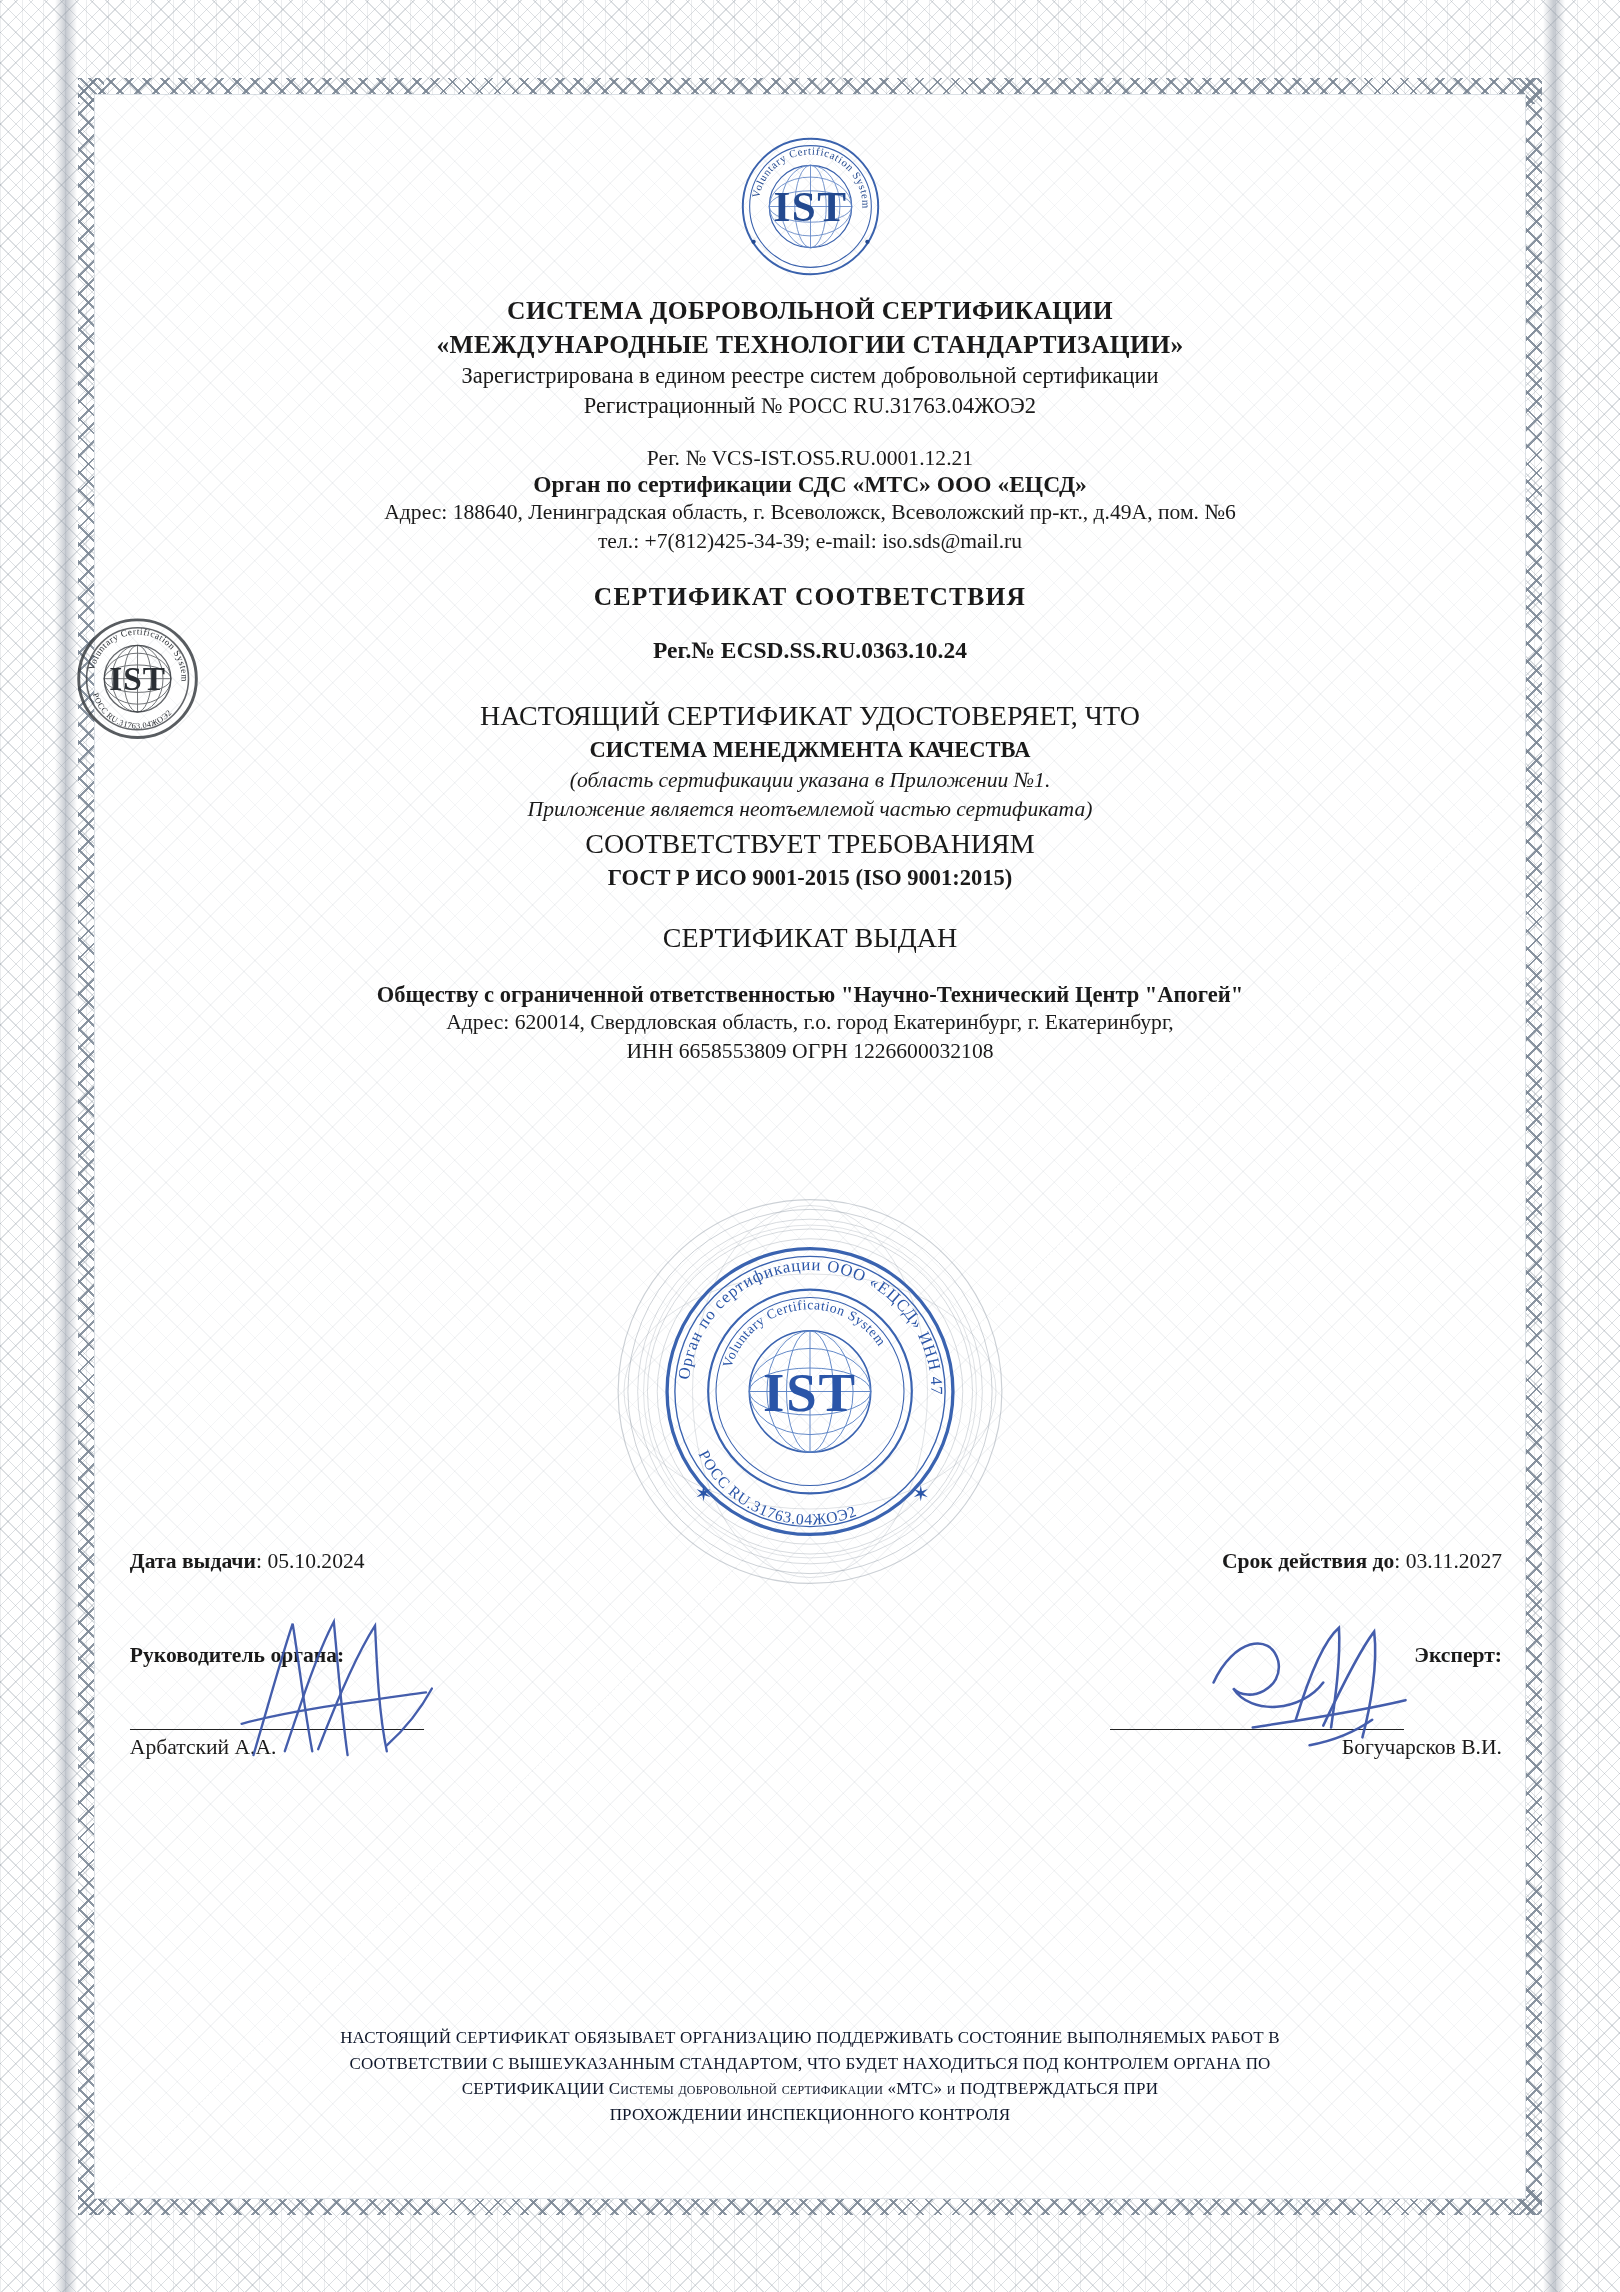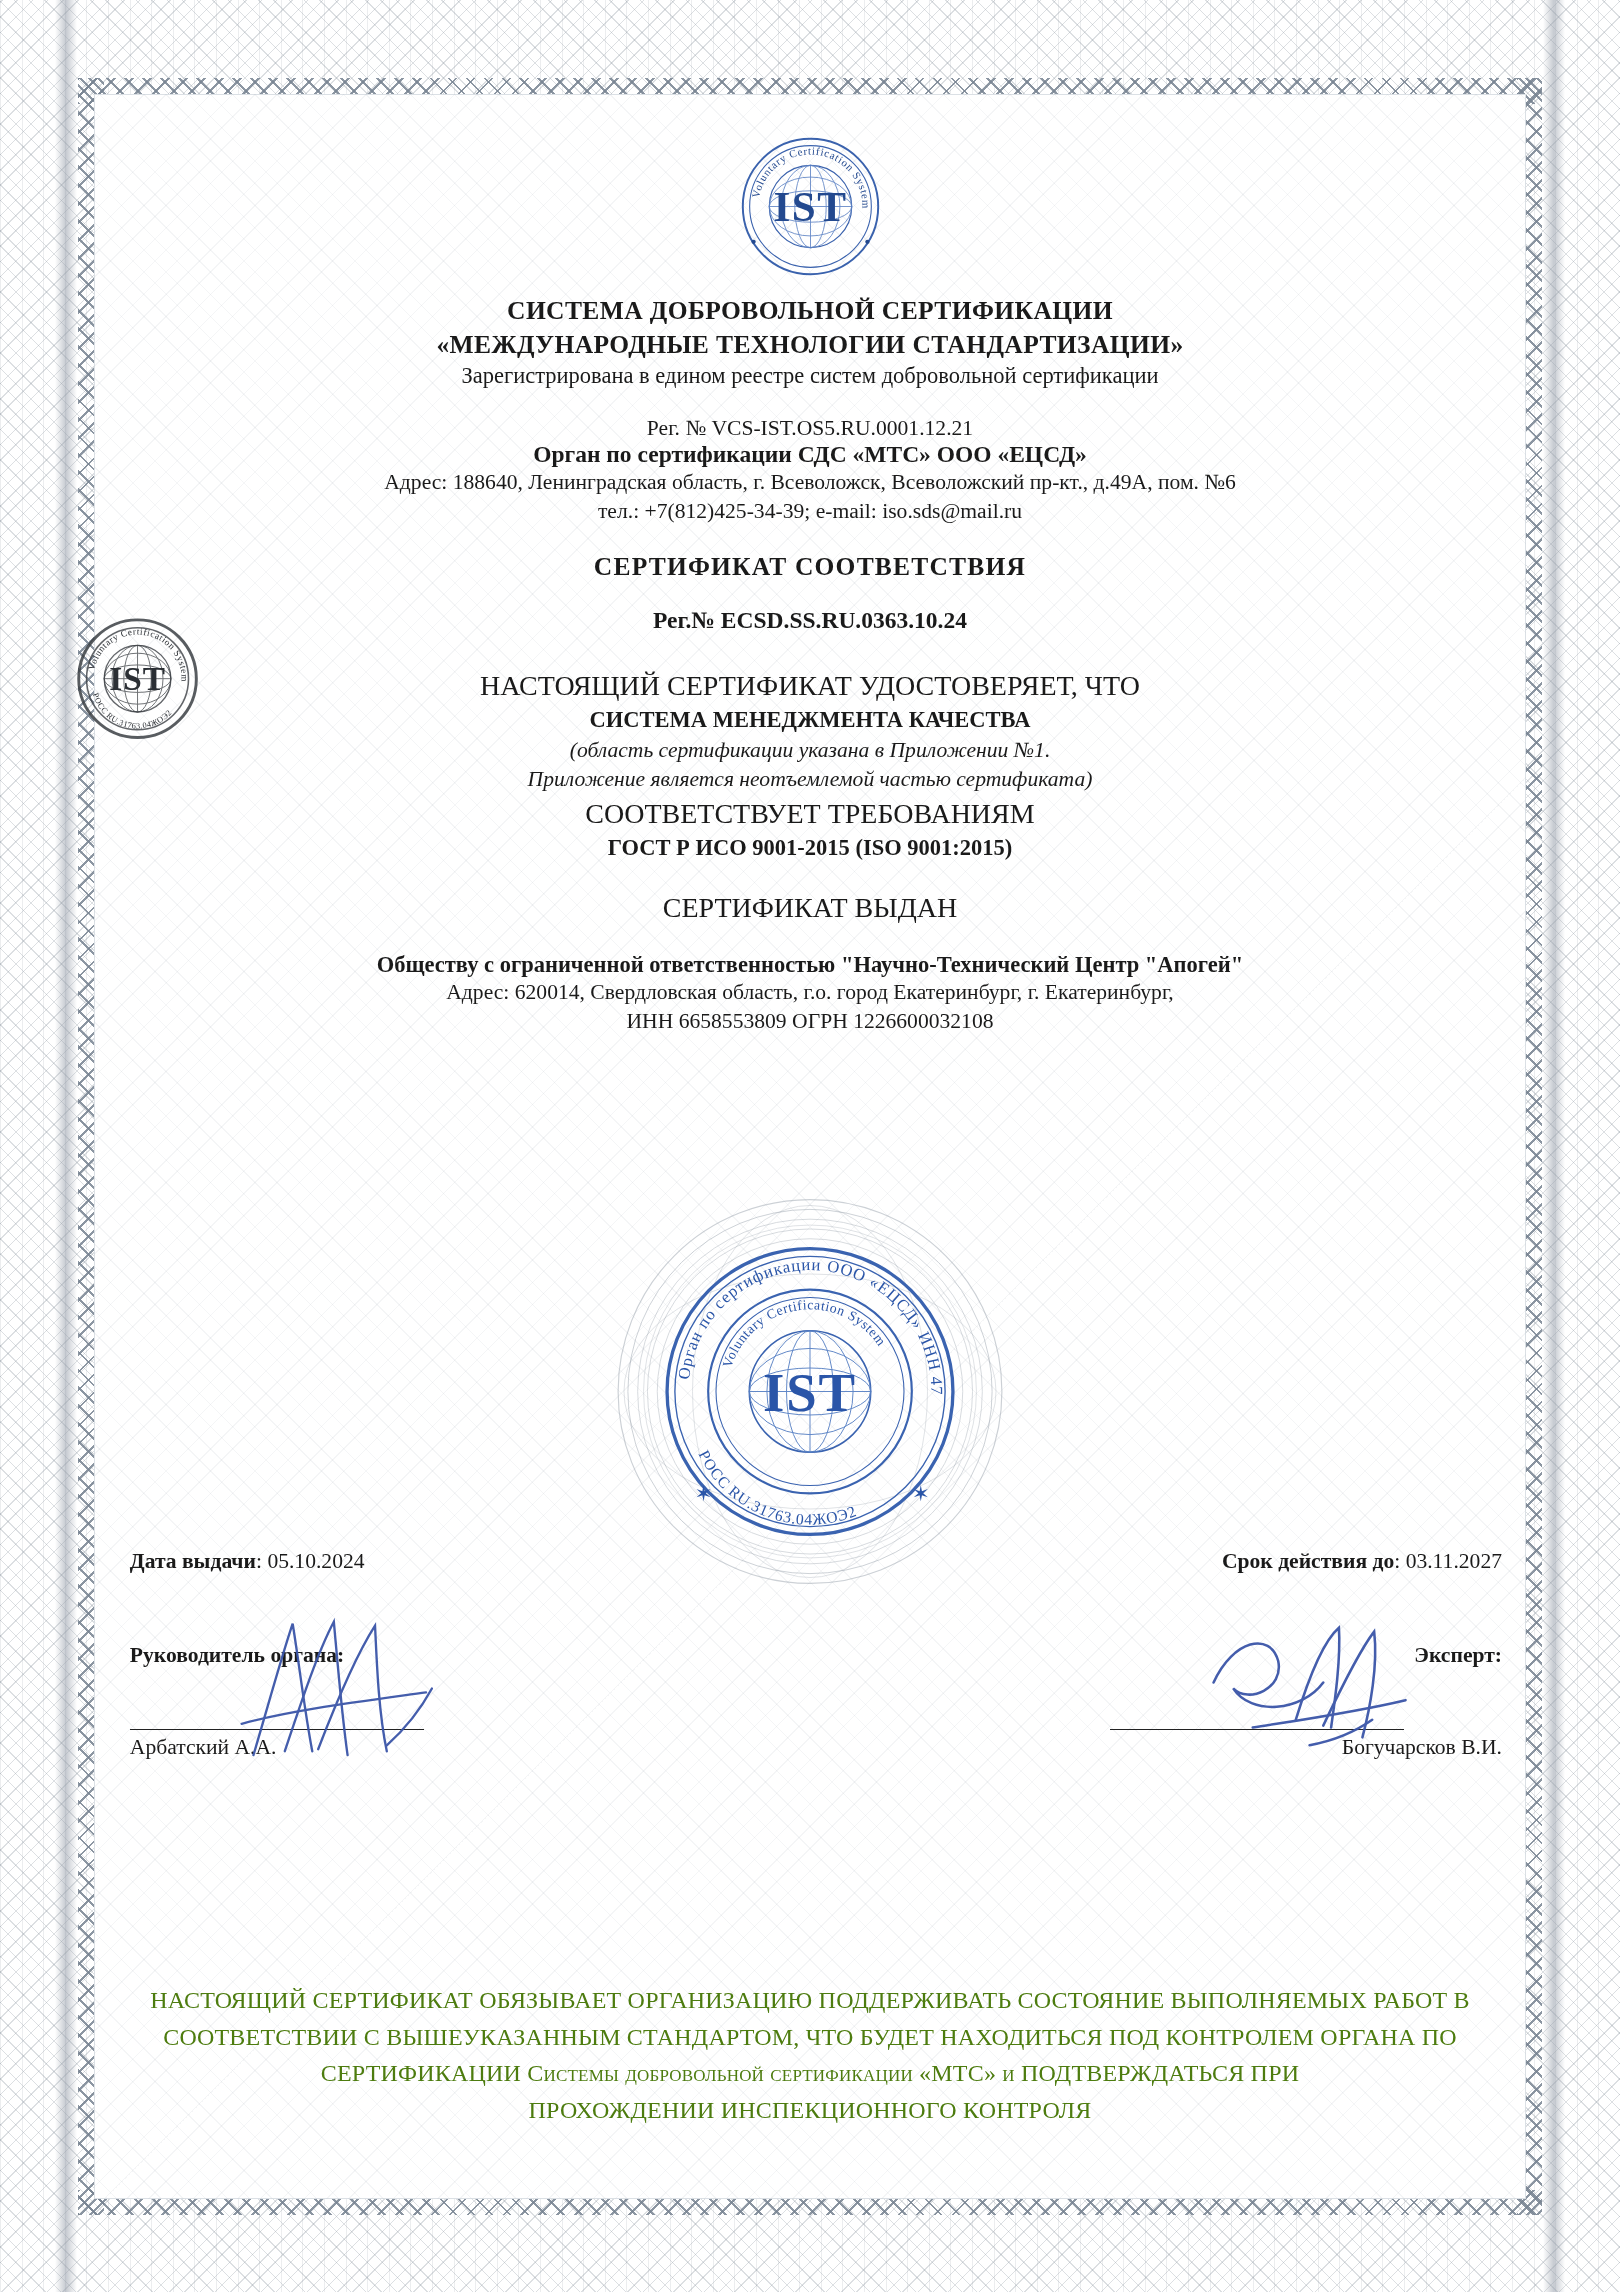--- a/index.html
+++ b/index.html
@@ -209,25 +209,25 @@
     pointer-events: none;
   }
 
   
   .footer {
     position: absolute;
     left: 125px;
     right: 125px;
     bottom: 165px;
     text-align: center;
-    font-size: 24px;
+    font-size: 17px;
     line-height: 1.52;
     font-variant: small-caps;
     letter-spacing: 0.2px;
-    color: #4d7c0f;
+    color: #0f172a;
   }
 </style>
 </head>
 <body>
 
 <div class="page">
 
   <div class="tex-outer"></div>
   <div class="grayband l"></div>
   <div class="grayband r"></div>
@@ -290,20 +290,21 @@
           <circle cx="-58" cy="36" r="2.2" fill="#23498f"></circle>
           <circle cx="58" cy="36" r="2.2" fill="#23498f"></circle>
         </g>
       </svg>
     </div>
 
     <div class="title-block">
       <div class="t1">СИСТЕМА ДОБРОВОЛЬНОЙ СЕРТИФИКАЦИИ</div>
       <div class="t1">«МЕЖДУНАРОДНЫЕ ТЕХНОЛОГИИ СТАНДАРТИЗАЦИИ»</div>
       <div class="t2">Зарегистрирована в едином реестре систем добровольной сертификации</div>
+      <div class="t2">Регистрационный № РОСС RU.31763.04ЖОЭ2</div>
     </div>
 
     <div class="spacer-26"></div>
 
     <div>
       <div class="reg-line">Рег. № VCS-IST.OS5.RU.0001.12.21</div>
       <div class="org-line">Орган по сертификации СДС «МТС» ООО «ЕЦСД»</div>
       <div class="addr-line">Адрес: 188640, Ленинградская область, г. Всеволожск, Всеволожский пр-кт., д.49А, пом. №6</div>
       <div class="addr-line">тел.: +7(812)425-34-39; e-mail: iso.sds@mail.ru</div>
     </div>

